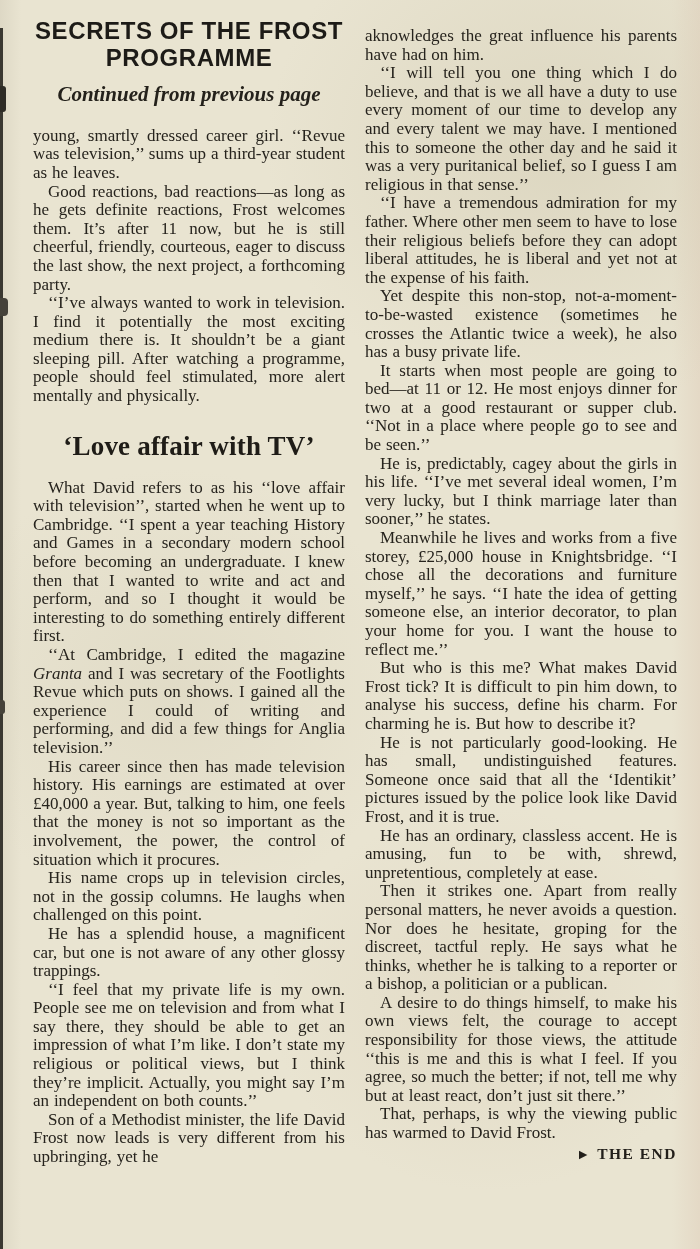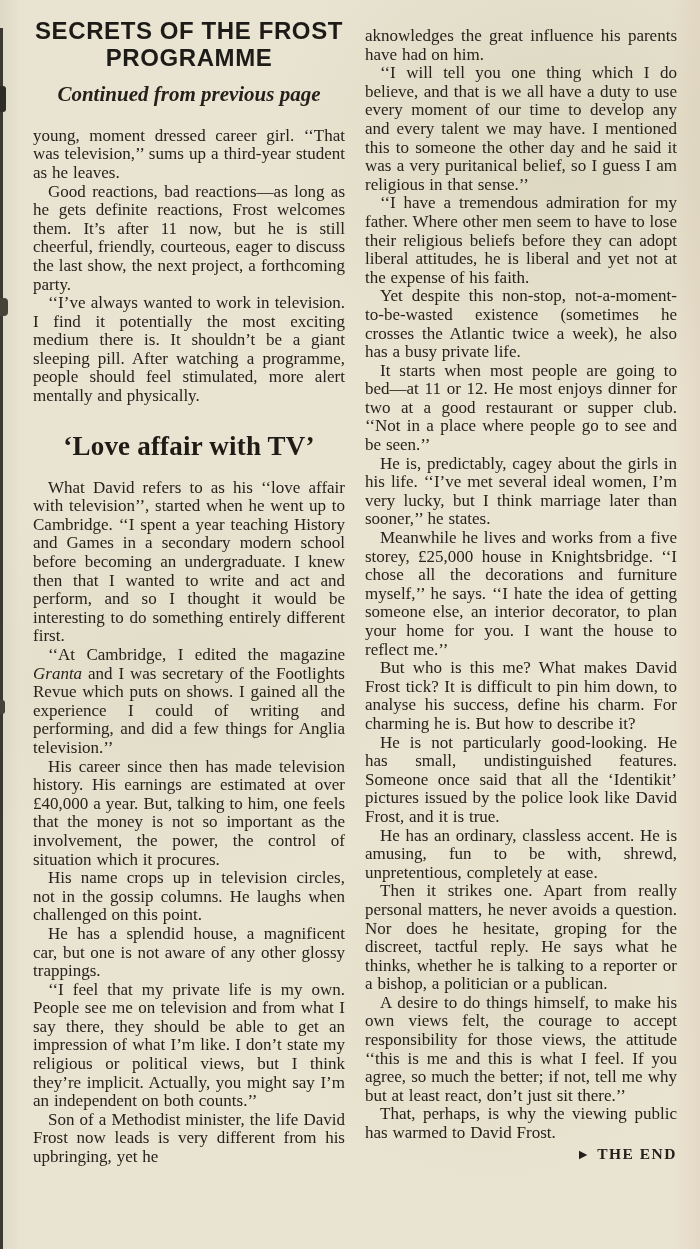--- a/index.html
+++ b/index.html
@@ -80,21 +80,21 @@
 
   <div class="columns">
 
     <div class="col col-left">
       <h1 class="article-title">
         <span>SECRETS OF THE FROST</span>
         <span>PROGRAMME</span>
       </h1>
       <div class="subtitle">Continued from previous page</div>
 
-      <p class="bp first-after-head">young, moment dressed career girl. ‘‘That was television,’’ sums up a third-year student as he leaves.</p>
+      <p class="bp first-after-head">young, smartly dressed career girl. ‘‘Revue was television,’’ sums up a third-year student as he leaves.</p>
       <p class="bp indent">Good reactions, bad reactions—as long as he gets definite reactions, Frost welcomes them. It’s after 11 now, but he is still cheerful, friendly, courteous, eager to discuss the last show, the next project, a forthcoming party.</p>
       <p class="bp indent">‘‘I’ve always wanted to work in television. I find it potentially the most exciting medium there is. It shouldn’t be a giant sleeping pill. After watching a programme, people should feel stimulated, more alert mentally and physically.</p>
 
       <h2 class="section-heading">‘Love affair with TV’</h2>
 
       <p class="bp indent">What David refers to as his ‘‘love affair with television’’, started when he went up to Cambridge. ‘‘I spent a year teaching History and Games in a secondary modern school before becoming an undergraduate. I knew then that I wanted to write and act and perform, and so I thought it would be interesting to do something entirely different first.</p>
       <p class="bp indent"><span>‘‘At Cambridge, I edited the magazine </span><em class="granta">Granta</em><span> and I was secretary of the Footlights Revue which puts on shows. I gained all the experience I could of writing and performing, and did a few things for Anglia television.’’</span></p>
       <p class="bp indent">His career since then has made television history. His earnings are estimated at over £40,000 a year. But, talking to him, one feels that the money is not so important as the involvement, the power, the control of situation which it procures.</p>
       <p class="bp indent">His name crops up in television circles, not in the gossip columns. He laughs when challenged on this point.</p>
       <p class="bp indent">He has a splendid house, a magnificent car, but one is not aware of any other glossy trappings.</p>

